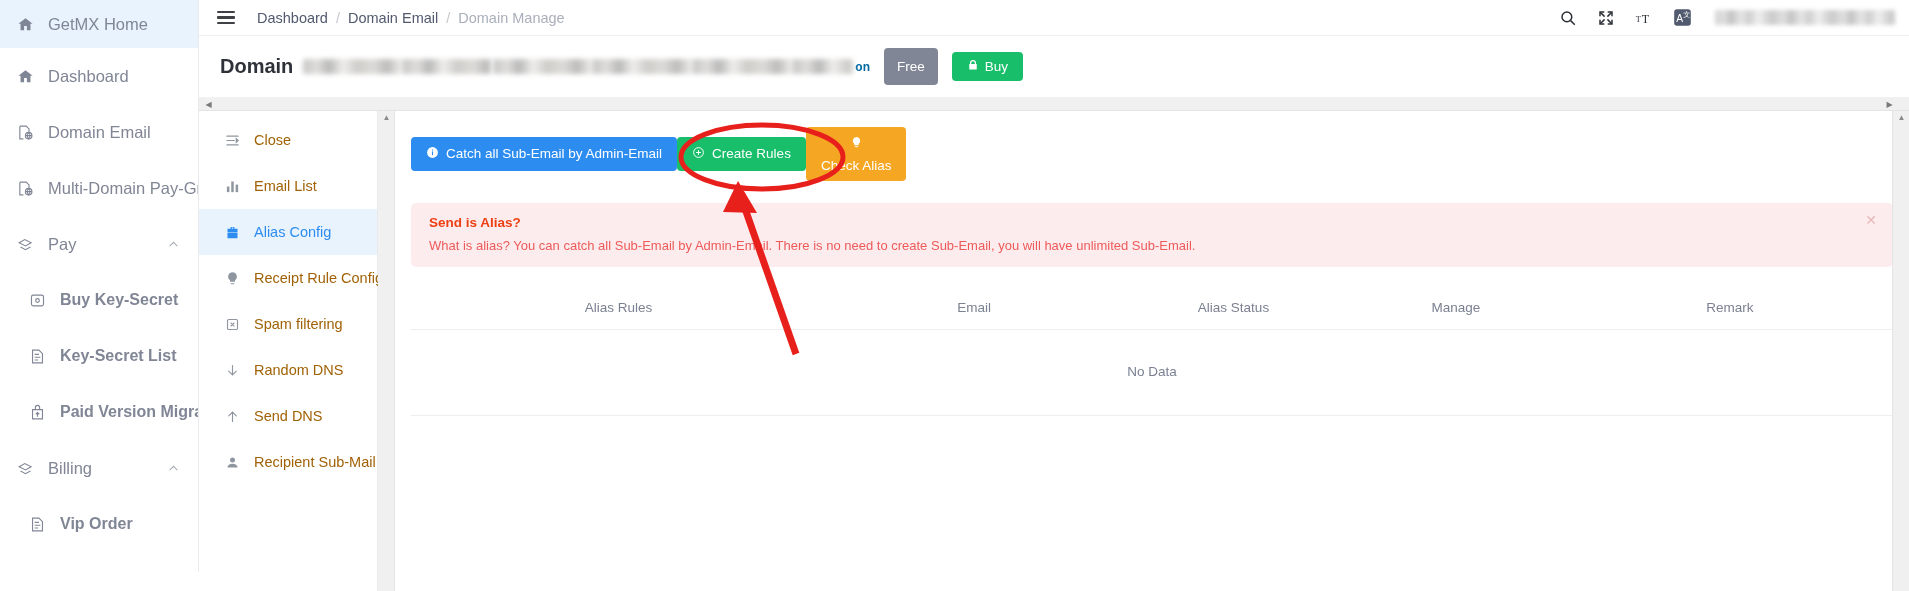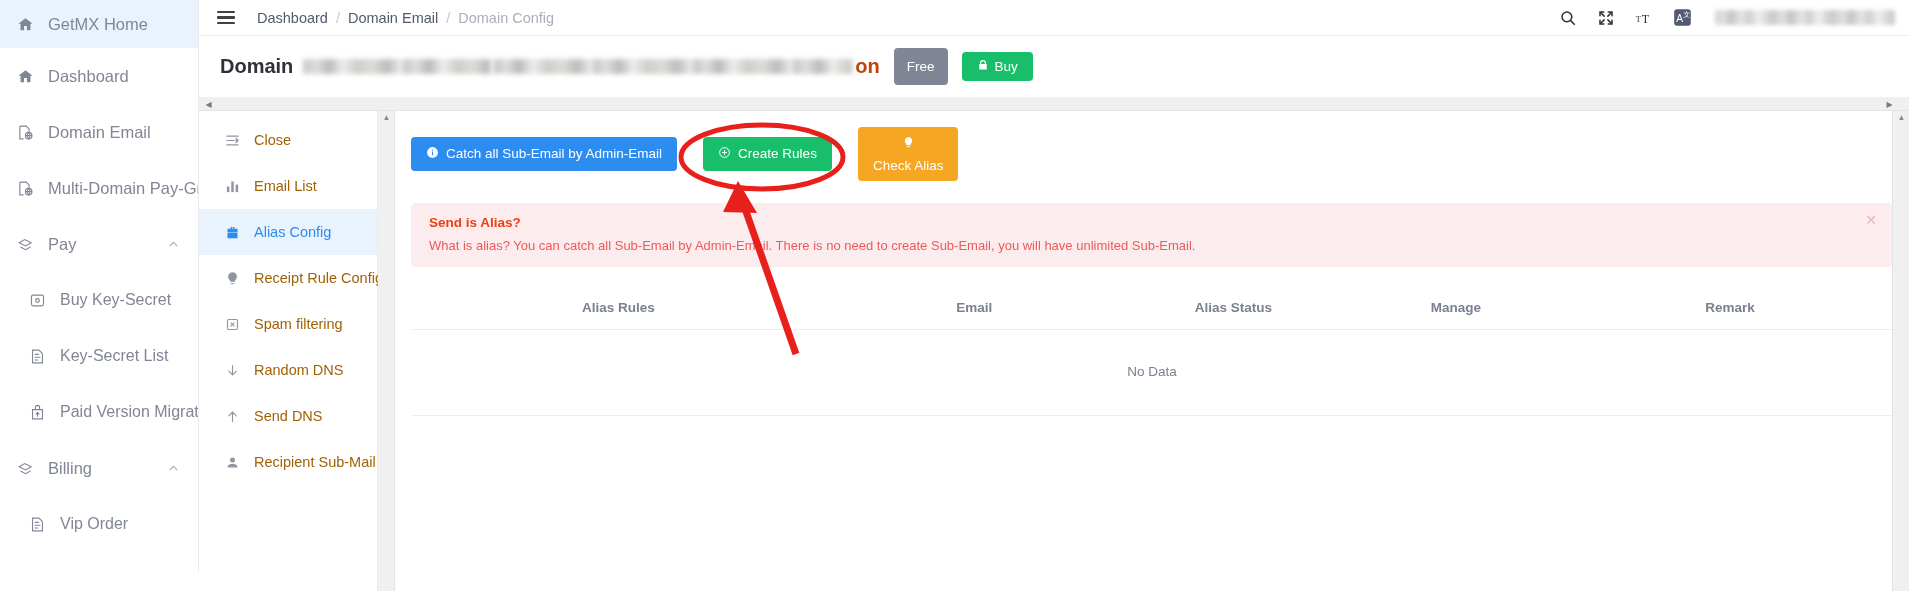--- a/index.html
+++ b/index.html
@@ -32,21 +32,21 @@
   }
   .side-item.logo { background: #e8f3fe; height: 48px; }
   .side-item .s-ico {
     width: 26px; flex: 0 0 26px;
     display: inline-flex; align-items: center; justify-content: center;
     color: #808695;
     margin-right: 10px;
   }
   .side-item .s-ico svg { display: block; }
   .side-item .s-label { flex: 1 1 auto; }
-  .side-item.sub { padding-left: 22px; font-size: 16px; }
+  .side-item.sub { padding-left: 22px; font-size: 16px; font-weight: bold; }
   .side-item.sub .s-ico { width: 30px; flex: 0 0 30px; margin-right: 8px; }
   .side-item .chev {
     margin-right: 18px; color: #a8acb5;
     display: inline-flex; align-items: center;
   }
 
   
   .main {
     flex: 1 1 auto; height: 591px;
     display: flex; flex-direction: column;
@@ -104,21 +104,21 @@
   .domain-label { font-size: 20px; font-weight: bold; color: #2f3339; margin-right: 10px; }
   .domain-blur {
     height: 15px; width: 360px; border-radius: 2px;
     background: repeating-linear-gradient(90deg,
       #c7c7c7 0px, #e0dedc 14px, #b9b9b9 26px, #efeeec 40px,
       #cfcdca 54px, #dedcd9 70px, #bdbcbb 84px, #f2f1ef 100px);
     filter: blur(2.4px);
     margin-right: 2px;
   }
   .domain-blur.seg2 { width: 188px; }
-  .domain-tail { font-size: 20px; font-weight: bold; color: #c2410c; margin: 0 14px 0 0; }
+  .domain-tail { font-size: 12px; font-weight: bold; color: #0369a1; margin: 0 14px 0 0; }
   .badge-free {
     background: #808695; color: #fff; font-size: 13.5px;
     border-radius: 4px; padding: 12px 13px; margin-right: 14px;
     cursor: pointer; line-height: 1;
   }
   .btn-buy {
     background: #19be6b; color: #fff; font-size: 13.5px;
     border: none; border-radius: 4px; padding: 7px 15px;
     display: inline-flex; align-items: center; gap: 6px;
     cursor: pointer; line-height: 1;
@@ -170,21 +170,21 @@
     border-right: 1px solid #e4e4e4;
     position: relative;
   }
   .gutter .g-arrow {
     position: absolute; top: 3px; left: 0; width: 17px;
     text-align: center; color: #8a8a8a; font-size: 8px; line-height: 1;
   }
 
   
   .panel { flex: 1 1 auto; padding: 16px 16px 0 16px; overflow: hidden; position: relative; }
-  .btnrow { display: flex; align-items: center; gap: 26px; margin-bottom: 22px; }
+  .btnrow { display: flex; align-items: center; gap: 0; margin-bottom: 22px; }
   .abtn {
     border: none; border-radius: 4px; color: #fff;
     font-size: 13.5px; padding: 9px 15px; cursor: pointer;
     display: inline-flex; align-items: center; gap: 7px;
     line-height: 1; font-family: "Liberation Sans", sans-serif;
   }
   .abtn.blue { background: #2d8cf0; }
   .abtn.green { background: #19be6b; }
   .abtn.orange { background: #f5a623; flex-direction: column; }
 
@@ -195,21 +195,21 @@
   }
   .alert-title { color: #ed4014; font-size: 13.5px; font-weight: bold; margin-bottom: 8px; }
   .alert-text { color: #ed5a5a; font-size: 13px; }
   .alert-close {
     position: absolute; right: 16px; top: 10px;
     color: #e6b8b8; font-size: 14px; cursor: pointer; line-height: 1;
   }
 
   table.grid { width: 100%; border-collapse: collapse; }
   table.grid th {
-    font-size: 13.5px; color: #7a8191; font-weight: bold;
+    font-size: 13.5px; color: #7a8191; font-weight: normal;
     padding: 8px 0 14px 0; text-align: center;
     border-bottom: 1px solid #eceef1;
   }
   table.grid td.nodata {
     text-align: center; color: #7a8191; font-size: 13.5px;
     padding: 34px 0 36px 0; border-bottom: 1px solid #eceef1;
   }
 
   
   .vscroll {
@@ -352,21 +352,21 @@
       <div class="burger">
           <i></i>
           <i></i>
           <i></i>
         </div>
       <div class="crumbs">
         <span class="c-item">Dashboard</span>
         <span class="c-sep">/</span>
         <span class="c-item">Domain Email</span>
         <span class="c-sep">/</span>
-        <span class="c-item last">Domain Config</span>
+        <span class="c-item last">Domain Manage</span>
       </div>
       <div class="topright">
         <span class="t-ico">
           <svg width="18" height="18" viewBox="0 0 24 24" fill="none" stroke="currentColor" stroke-width="2">
               <circle cx="10.5" cy="10.5" r="6.5"></circle>
               <path d="M15.5 15.5 21 21"></path>
             </svg>
         </span>
         <span class="t-ico">
           <svg width="18" height="18" viewBox="0 0 24 24" fill="none" stroke="currentColor" stroke-width="2" stroke-linecap="round">

